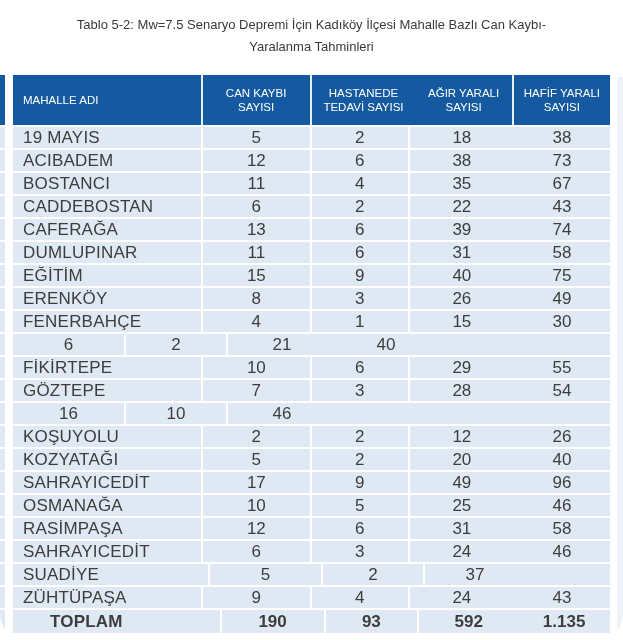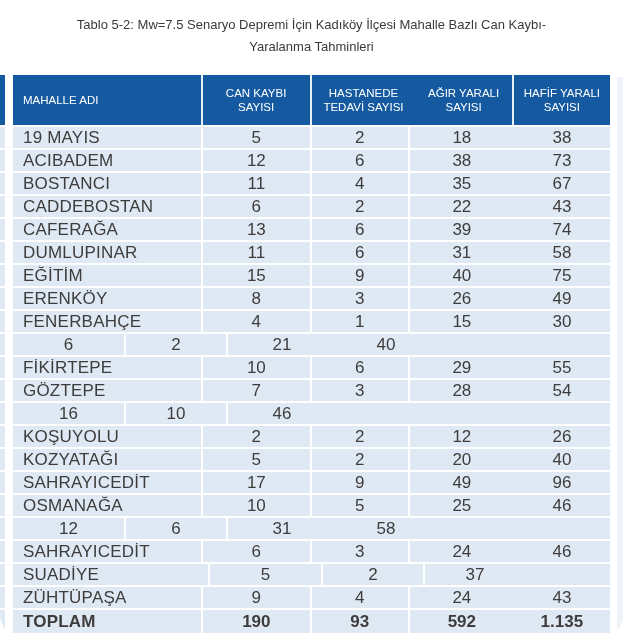--- a/index.html
+++ b/index.html
@@ -33,21 +33,21 @@
     display:flex;align-items:center;justify-content:center;
     text-align:center;line-height:14px;padding:2px 4px;
   }
   .thead .c0{justify-content:flex-start;text-align:left;padding-left:10px;}
   .thead .c0,.thead .c1,.thead .c2{border-right:2px solid #e8eef5;}
   .row{
     display:flex;height:23px;background:var(--row-bg);
     border-bottom:2px solid #fff;box-sizing:border-box;
     color:var(--text);font-size:17px;
   }
-  .row:last-child{border-bottom:none;}
+  .row:last-child{border-bottom:none;padding-left:27px;}
   .row .cell{display:flex;align-items:center;justify-content:center;}
   .row .c0{justify-content:flex-start;padding-left:10px;letter-spacing:0.2px;}
   .row .c0,.row .c1,.row .c2{border-right:2px solid #fff;}
   .row.total{font-weight:bold;}
   .edge-left-header{
     position:absolute;left:0;top:75px;width:5px;height:50px;
     background:var(--header-bg);
   }
   .edge-left-body{
     position:absolute;left:0;top:127px;width:5px;height:506px;
@@ -191,20 +191,21 @@
           <div class="cell c4">96</div>
         </div>
         <div class="row">
           <div class="cell c0">OSMANAĞA</div>
           <div class="cell c1">10</div>
           <div class="cell c2">5</div>
           <div class="cell c3">25</div>
           <div class="cell c4">46</div>
         </div>
         <div class="row">
+          <div class="cell c0">RASİMPAŞA</div>
           <div class="cell c1">12</div>
           <div class="cell c2">6</div>
           <div class="cell c3">31</div>
           <div class="cell c4">58</div>
         </div>
         <div class="row">
           <div class="cell c0">SAHRAYICEDİT</div>
           <div class="cell c1">6</div>
           <div class="cell c2">3</div>
           <div class="cell c3">24</div>

